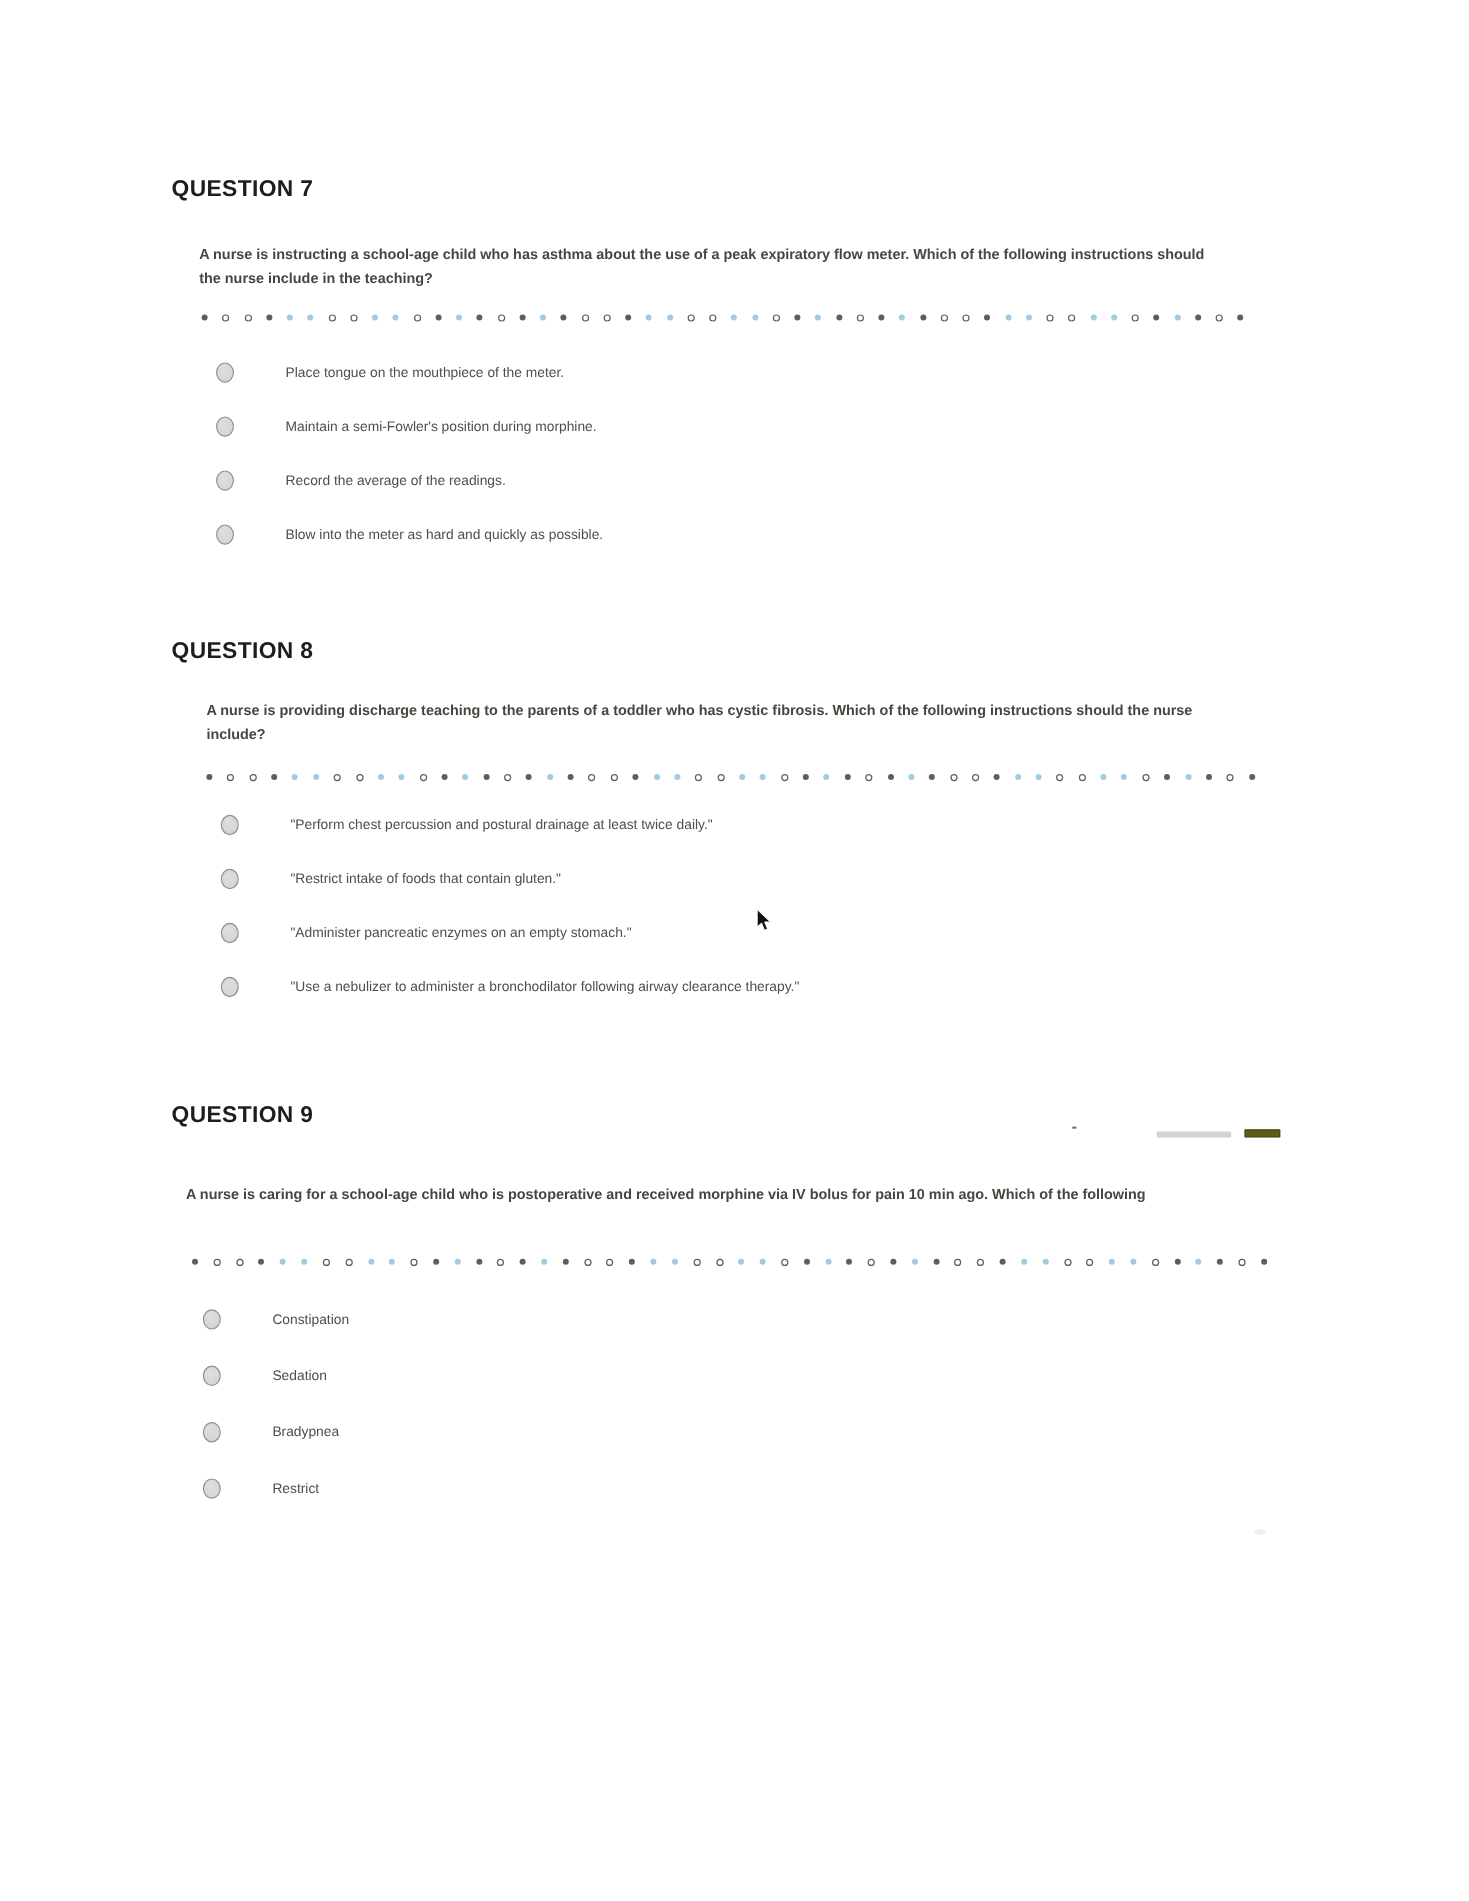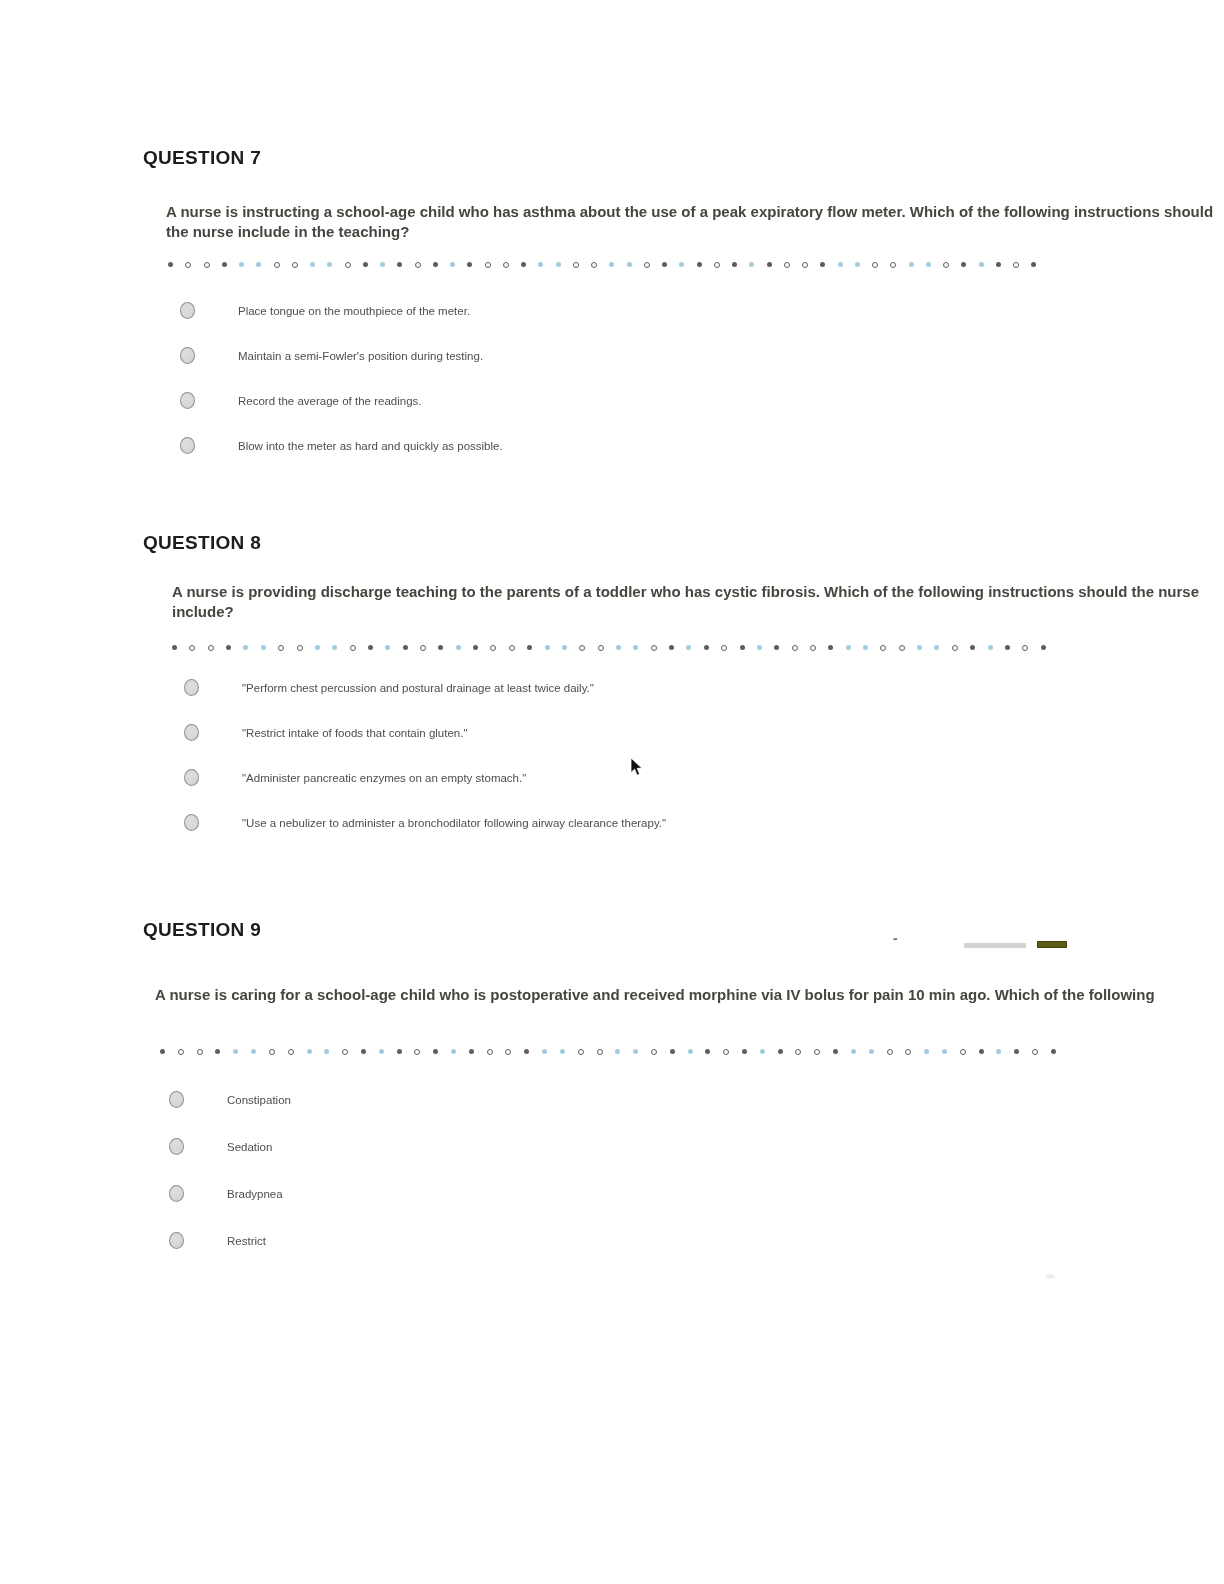--- a/index.html
+++ b/index.html
@@ -25,21 +25,21 @@
 
   
   .question{position:absolute;left:0;width:1224px;}
   .q-heading{
     position:absolute;left:143px;top:0;margin:0;
     font-size:19px;font-weight:700;letter-spacing:.3px;
     color:var(--heading);line-height:22px;white-space:nowrap;
   }
   .q-stem{position:absolute;}
   .stem-line{
-    font-size:15px;font-weight:700;line-height:20px;
+    font-size:12px;font-weight:700;line-height:20px;
     color:var(--stem);white-space:nowrap;
   }
   .q-dots{
     position:absolute;display:flex;justify-content:space-between;
     align-items:center;height:7px;
   }
   .dot{flex:0 0 auto;width:5px;height:5px;border-radius:50%;}
   .dot.solid{background:var(--dot-gray);}
   .dot.ring{
     width:6px;height:6px;box-sizing:border-box;
@@ -156,21 +156,21 @@
         <span class="dot ring"></span>
         <span class="dot solid"></span>
       </div>
     <div class="q-options">
         <div class="option-row">
           <span class="radio"></span>
           <span class="option-label">Place tongue on the mouthpiece of the meter.</span>
         </div>
         <div class="option-row">
           <span class="radio"></span>
-          <span class="option-label">Maintain a semi-Fowler's position during testing.</span>
+          <span class="option-label">Maintain a semi-Fowler's position during morphine.</span>
         </div>
         <div class="option-row">
           <span class="radio"></span>
           <span class="option-label">Record the average of the readings.</span>
         </div>
         <div class="option-row">
           <span class="radio"></span>
           <span class="option-label">Blow into the meter as hard and quickly as possible.</span>
         </div>
       </div>

